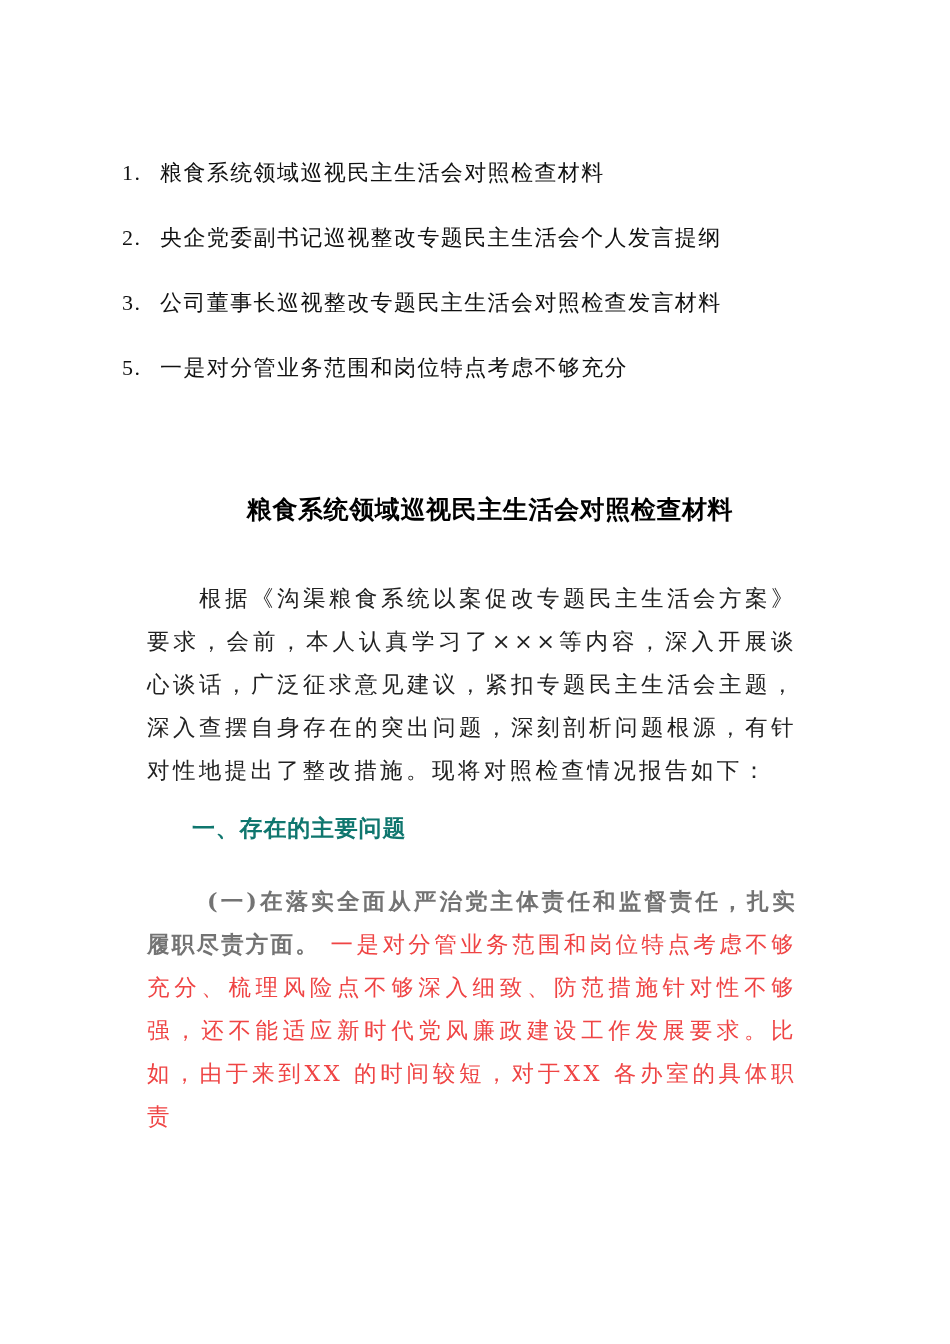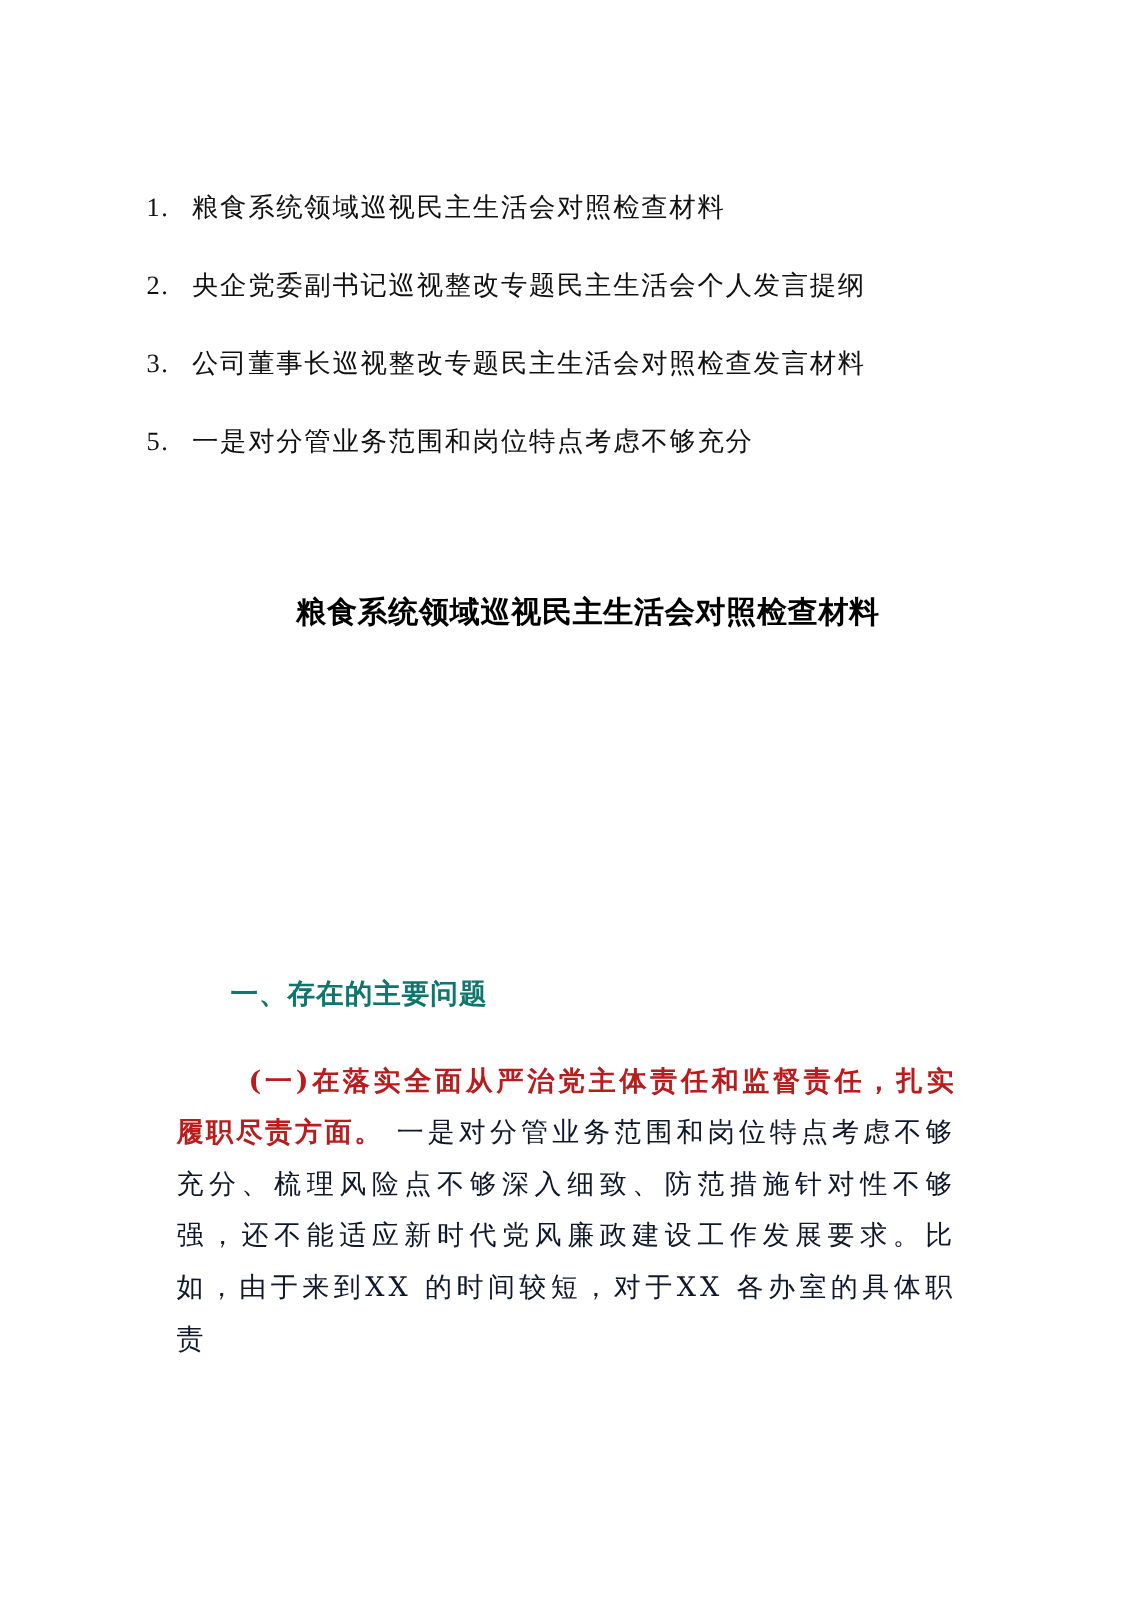--- a/index.html
+++ b/index.html
@@ -80,25 +80,25 @@
       font-size: 23px;
       letter-spacing: 0.8px;
       color: #0f766e;
     }
     .para-sub {
       top: 880px;
       text-indent: 60px;
     }
     .bold-run {
       font-weight: bold;
-      color: #b91c1c;
+      color: #737373;
       letter-spacing: 2.2px;
     }
     .normal-run {
-      color: #0f172a;
+      color: #ef4444;
     }
   </style>
 </head>
 <body>
 
 <div class="page">
 
   <ul class="toc">
     <li class="toc-item">
       <span class="toc-num">1.</span><span>粮食系统领域巡视民主生活会对照检查材料</span>
@@ -109,20 +109,21 @@
     <li class="toc-item">
       <span class="toc-num">3.</span><span>公司董事长巡视整改专题民主生活会对照检查发言材料</span>
     </li>
     <li class="toc-item">
       <span class="toc-num">5.</span><span>一是对分管业务范围和岗位特点考虑不够充分</span>
     </li>
   </ul>
 
   <h1 class="doc-title" style="margin:0;">粮食系统领域巡视民主生活会对照检查材料</h1>
 
+  <p class="body-block para-intro" style="margin:0;">根据《沟渠粮食系统以案促改专题民主生活会方案》要求，会前，本人认真学习了×××等内容，深入开展谈心谈话，广泛征求意见建议，紧扣专题民主生活会主题，深入查摆自身存在的突出问题，深刻剖析问题根源，有针对性地提出了整改措施。现将对照检查情况报告如下：</p>
 
   <h2 class="section-heading" style="margin:0;">一、存在的主要问题</h2>
 
   <p class="body-block para-sub" style="margin:0;">
     <span class="bold-run">(一)在落实全面从严治党主体责任和监督责任，扎实履职尽责方面。</span><span class="normal-run">  一是对分管业务范围和岗位特点考虑不够充分、梳理风险点不够深入细致、防范措施针对性不够强，还不能适应新时代党风廉政建设工作发展要求。比如，由于来到XX 的时间较短，对于XX 各办室的具体职责</span>
   </p>
 
 </div>
 
 </body></html>

